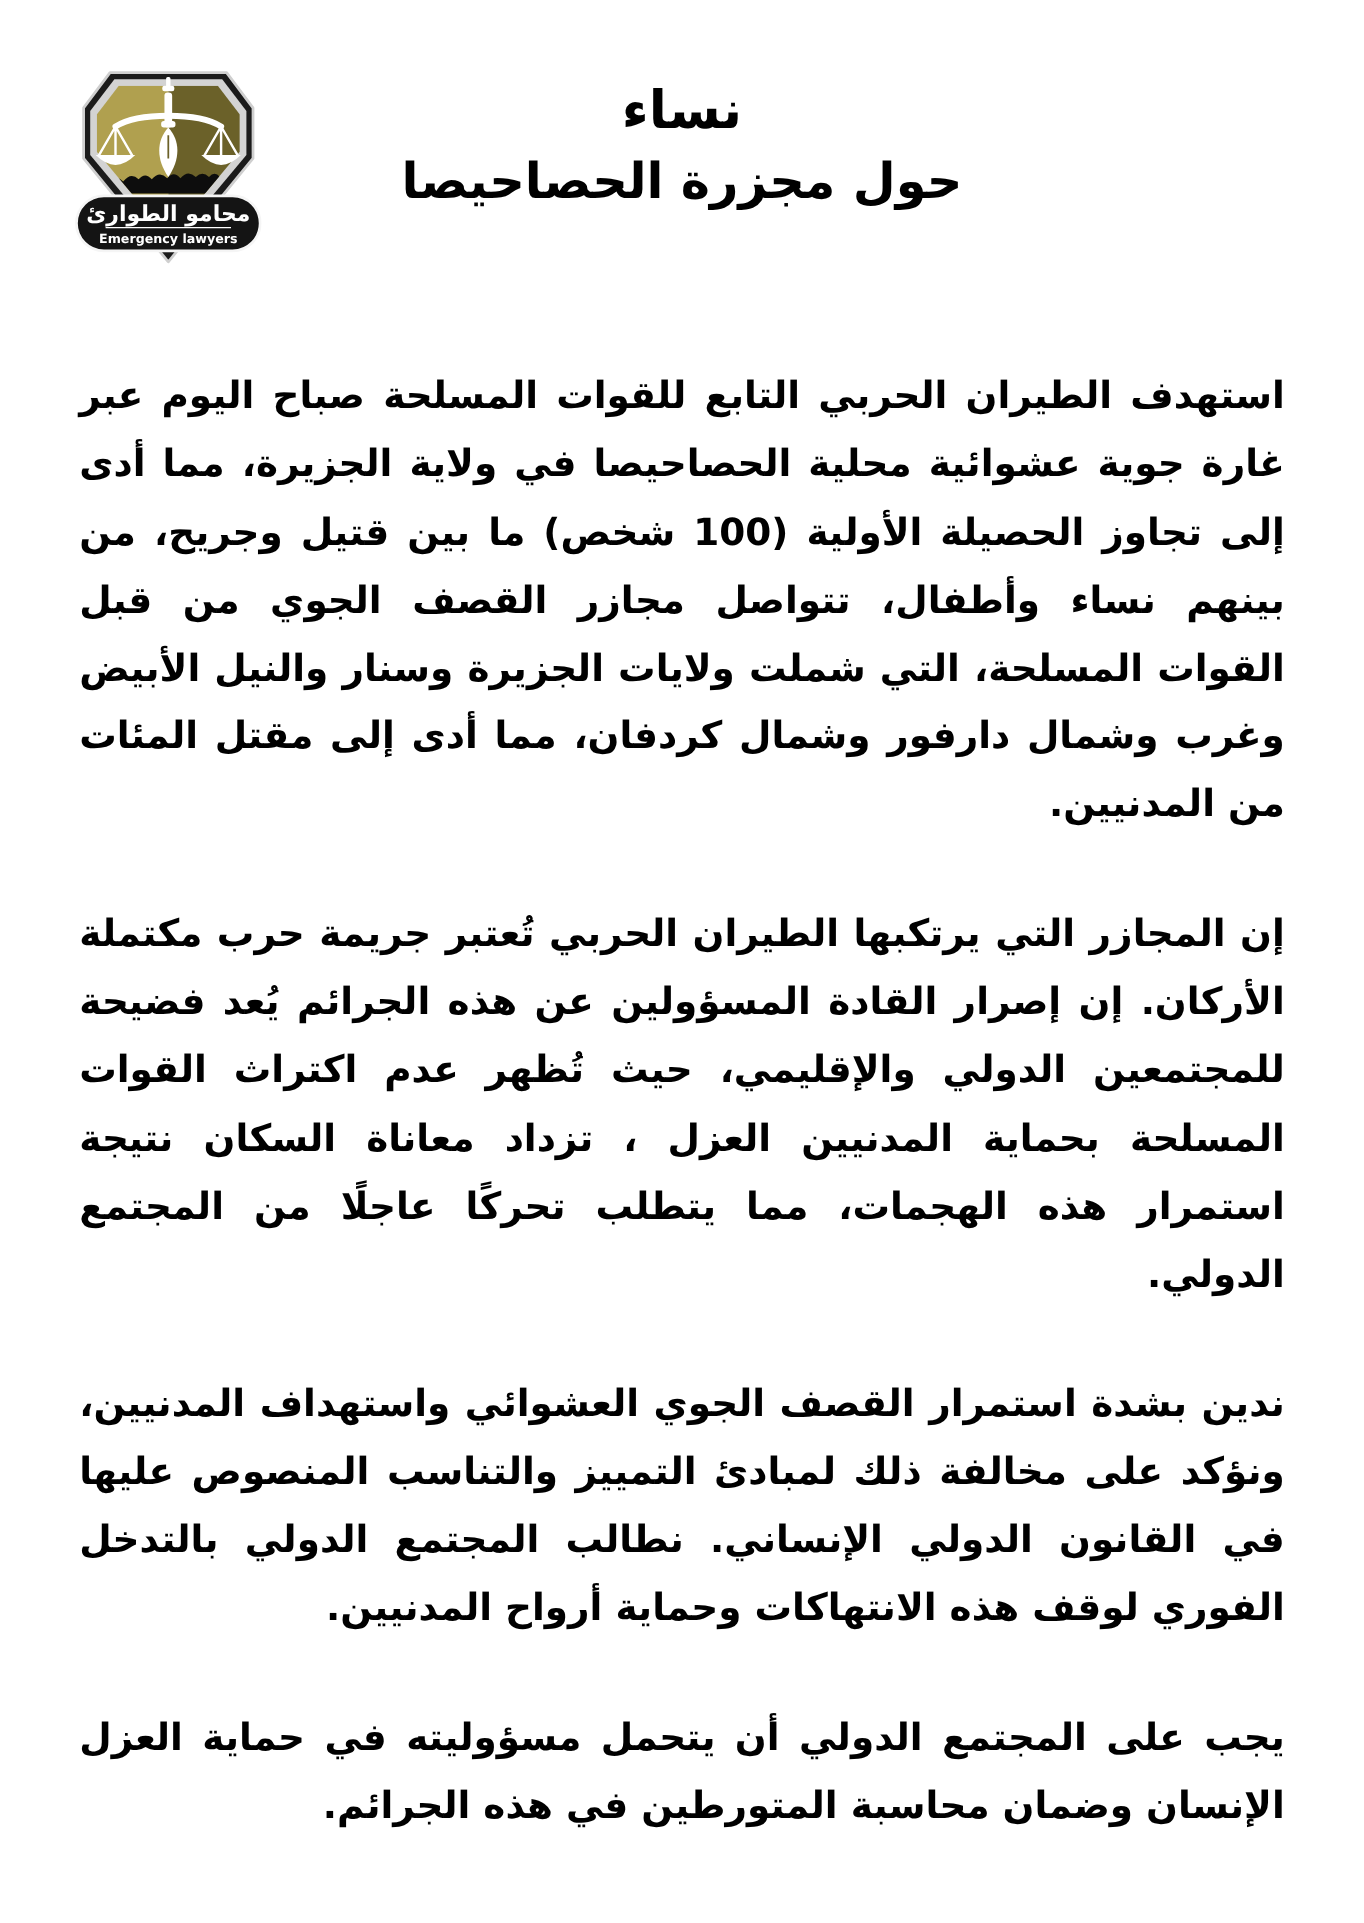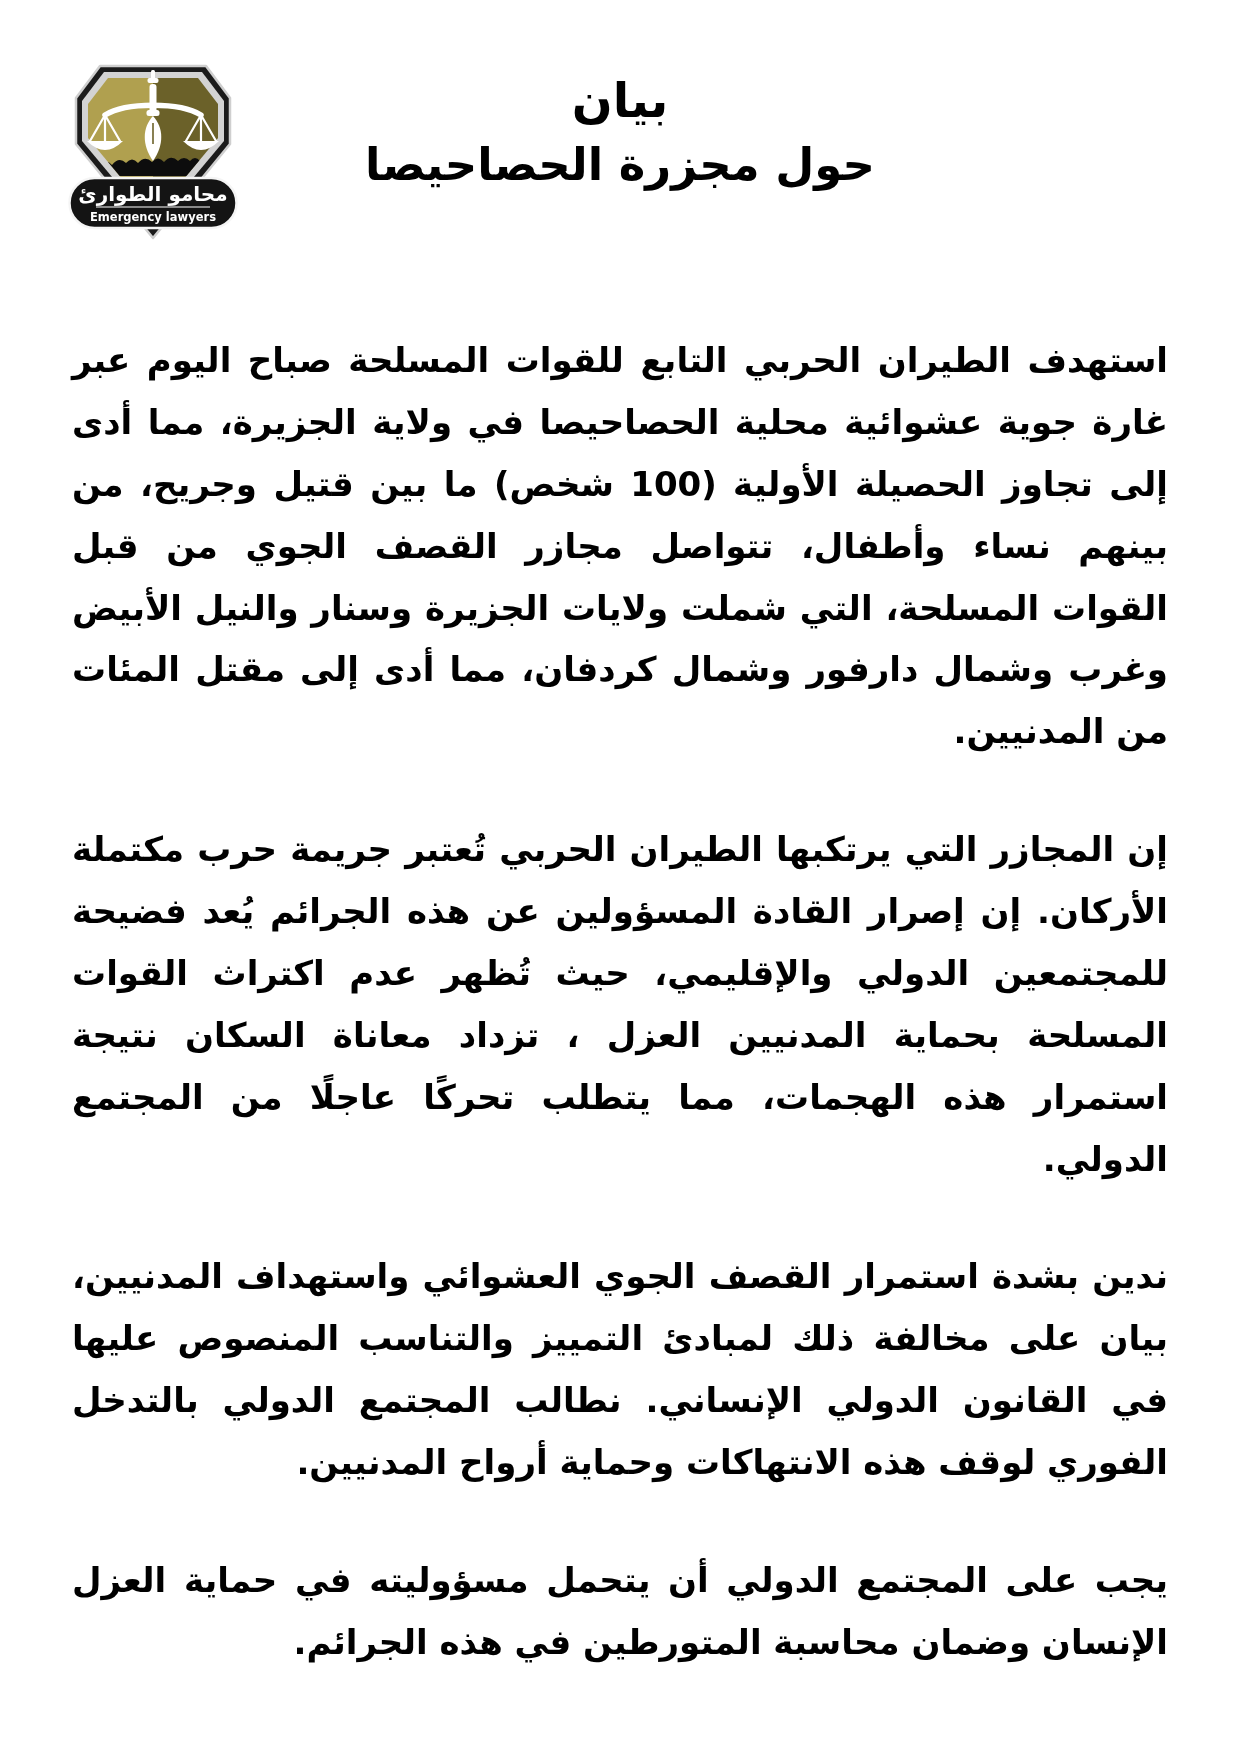--- a/index.html
+++ b/index.html
@@ -107,25 +107,25 @@
 
     <path d="M85,67 L85,88" stroke="#6b6129" stroke-width="1.6"></path>
 
     <rect x="1.5" y="122" width="167" height="50" rx="25" fill="#141414" stroke="#f5f5f5" stroke-width="2.5"></rect>
     <text x="85" y="145" text-anchor="middle" fill="#ffffff" font-size="20" font-weight="bold" direction="rtl">محامو الطوارئ</text>
     <line x1="28" y1="151" x2="142" y2="151" stroke="#ffffff" stroke-width="1.2"></line>
     <text x="85" y="165" text-anchor="middle" fill="#ffffff" font-size="11.5" font-weight="bold">Emergency lawyers</text>
   </svg>
 
   <header class="titles">
-    <h1 class="title-main">بيان</h1>
+    <h1 class="title-main">نساء</h1>
     <h2 class="title-sub">حول مجزرة الحصاحيصا</h2>
   </header>
 
   <main class="content">
     <p>استهدف الطيران الحربي التابع للقوات المسلحة صباح اليوم عبر غارة جوية عشوائية محلية الحصاحيصا في ولاية الجزيرة، مما أدى إلى تجاوز الحصيلة الأولية (100 شخص) ما بين قتيل وجريح، من بينهم نساء وأطفال، تتواصل مجازر القصف الجوي من قبل القوات المسلحة، التي شملت ولايات الجزيرة وسنار والنيل الأبيض وغرب وشمال دارفور وشمال كردفان، مما أدى إلى مقتل المئات من المدنيين.</p>
     <p>إن المجازر التي يرتكبها الطيران الحربي تُعتبر جريمة حرب مكتملة الأركان. إن إصرار القادة المسؤولين عن هذه الجرائم يُعد فضيحة للمجتمعين الدولي والإقليمي، حيث تُظهر عدم اكتراث القوات المسلحة بحماية المدنيين العزل ، تزداد معاناة السكان نتيجة استمرار هذه الهجمات، مما يتطلب تحركًا عاجلًا من المجتمع الدولي.</p>
-    <p>ندين بشدة استمرار القصف الجوي العشوائي واستهداف المدنيين، بيان على مخالفة ذلك لمبادئ التمييز والتناسب المنصوص عليها في القانون الدولي الإنساني. نطالب المجتمع الدولي بالتدخل الفوري لوقف هذه الانتهاكات وحماية أرواح المدنيين.</p>
+    <p>ندين بشدة استمرار القصف الجوي العشوائي واستهداف المدنيين، ونؤكد على مخالفة ذلك لمبادئ التمييز والتناسب المنصوص عليها في القانون الدولي الإنساني. نطالب المجتمع الدولي بالتدخل الفوري لوقف هذه الانتهاكات وحماية أرواح المدنيين.</p>
     <p>يجب على المجتمع الدولي أن يتحمل مسؤوليته في حماية العزل الإنسان وضمان محاسبة المتورطين في هذه الجرائم.</p>
     <div class="date-line">٧ اكتوبر . ٢٠٢٥</div>
   </main>
 
 </div>
 
 </body></html>

